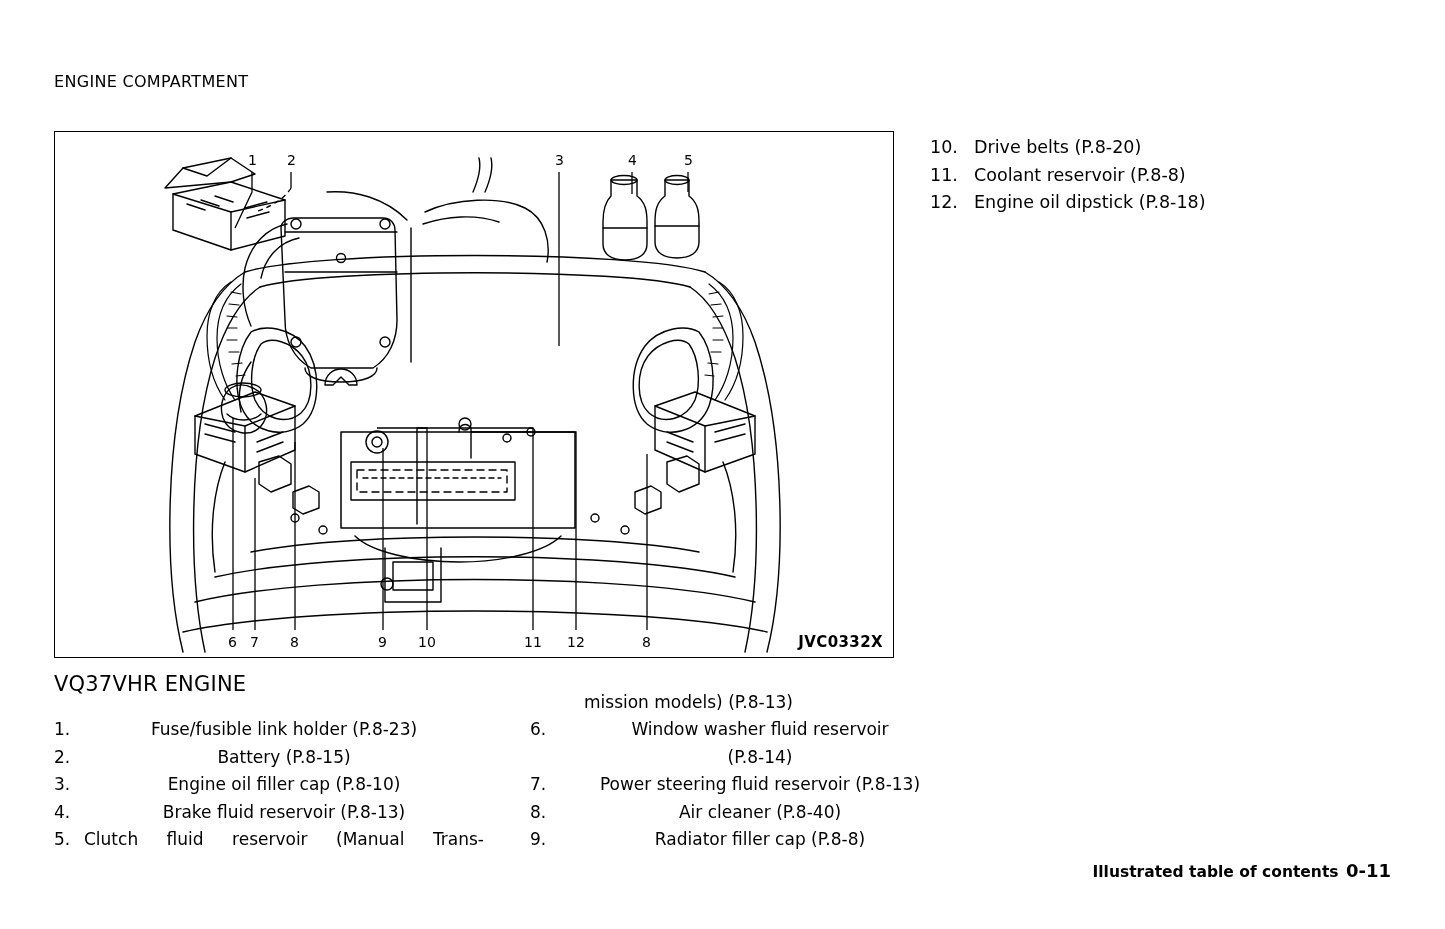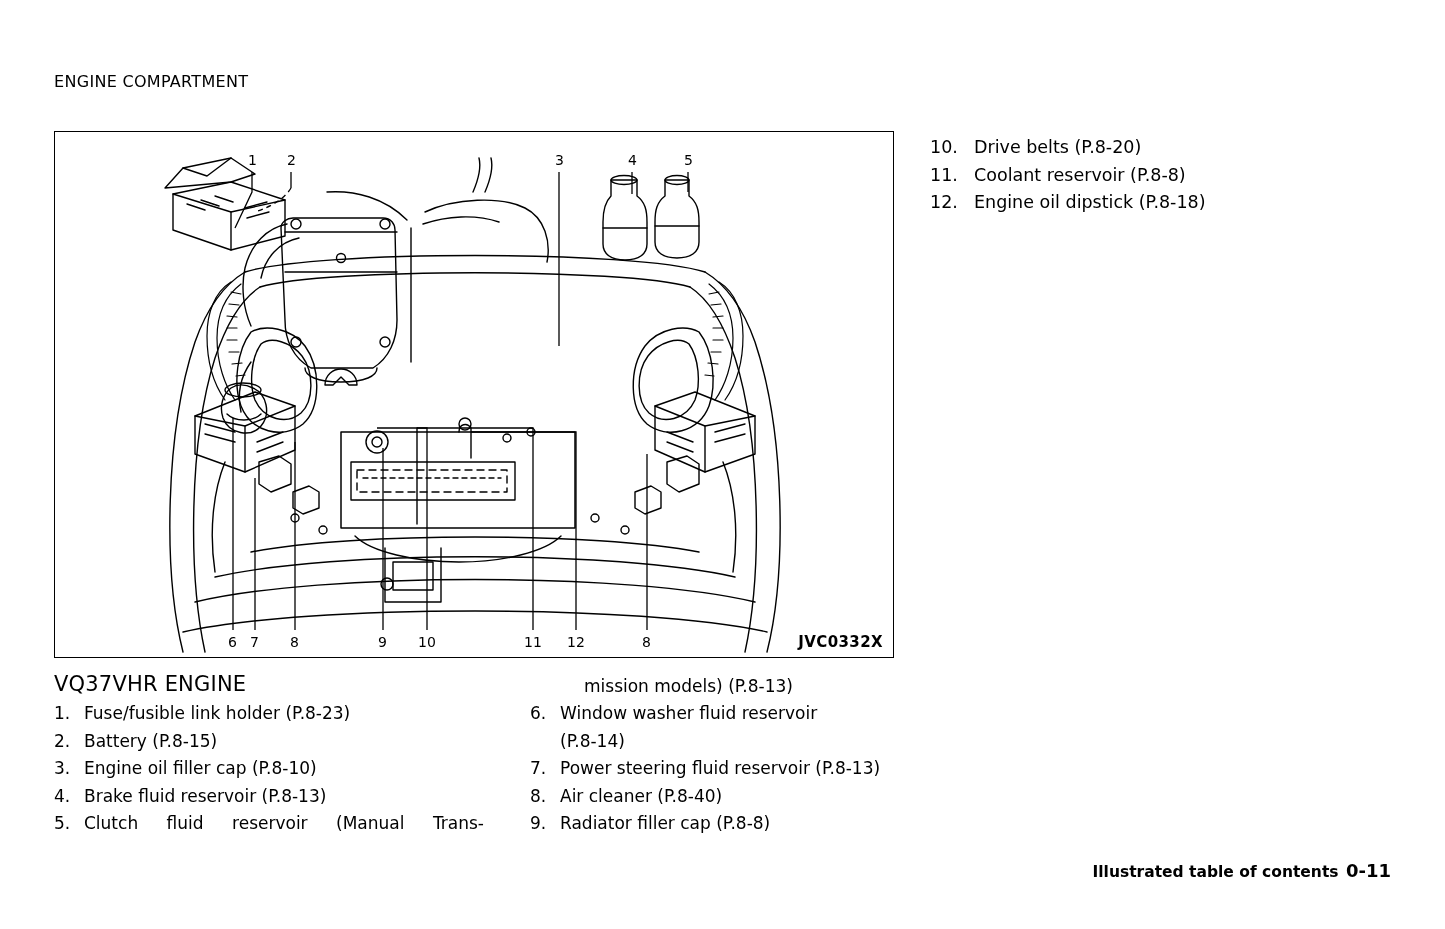--- a/index.html
+++ b/index.html
@@ -74,21 +74,21 @@
   }
   
   #legend {
     position: absolute;
     left: 54px;
     top: 672px;
     width: 850px;
   }
   #engine-title {
     font-size: 21px;
-    margin-bottom: 4px;
+    margin-bottom: 20px;
     letter-spacing: 0.2px;
   }
   .legend-cols {
     position: relative;
     height: 170px;
   }
   .legend-col {
     position: absolute;
     top: 0;
     font-size: 17px;
@@ -100,20 +100,21 @@
     display: flex;
     margin-bottom: 0px;
   }
   .legend-col .num {
     width: 30px;
     flex: 0 0 30px;
     text-align: left;
   }
   .legend-col .txt {
     flex: 1;
+    text-align: center;
   }
   .legend-col .txt.justify {
     text-align: justify;
     text-align-last: justify;
   }
   #mission-cont {
     position: absolute;
     left: 530px;
     top: -27px;
     font-size: 17px;

